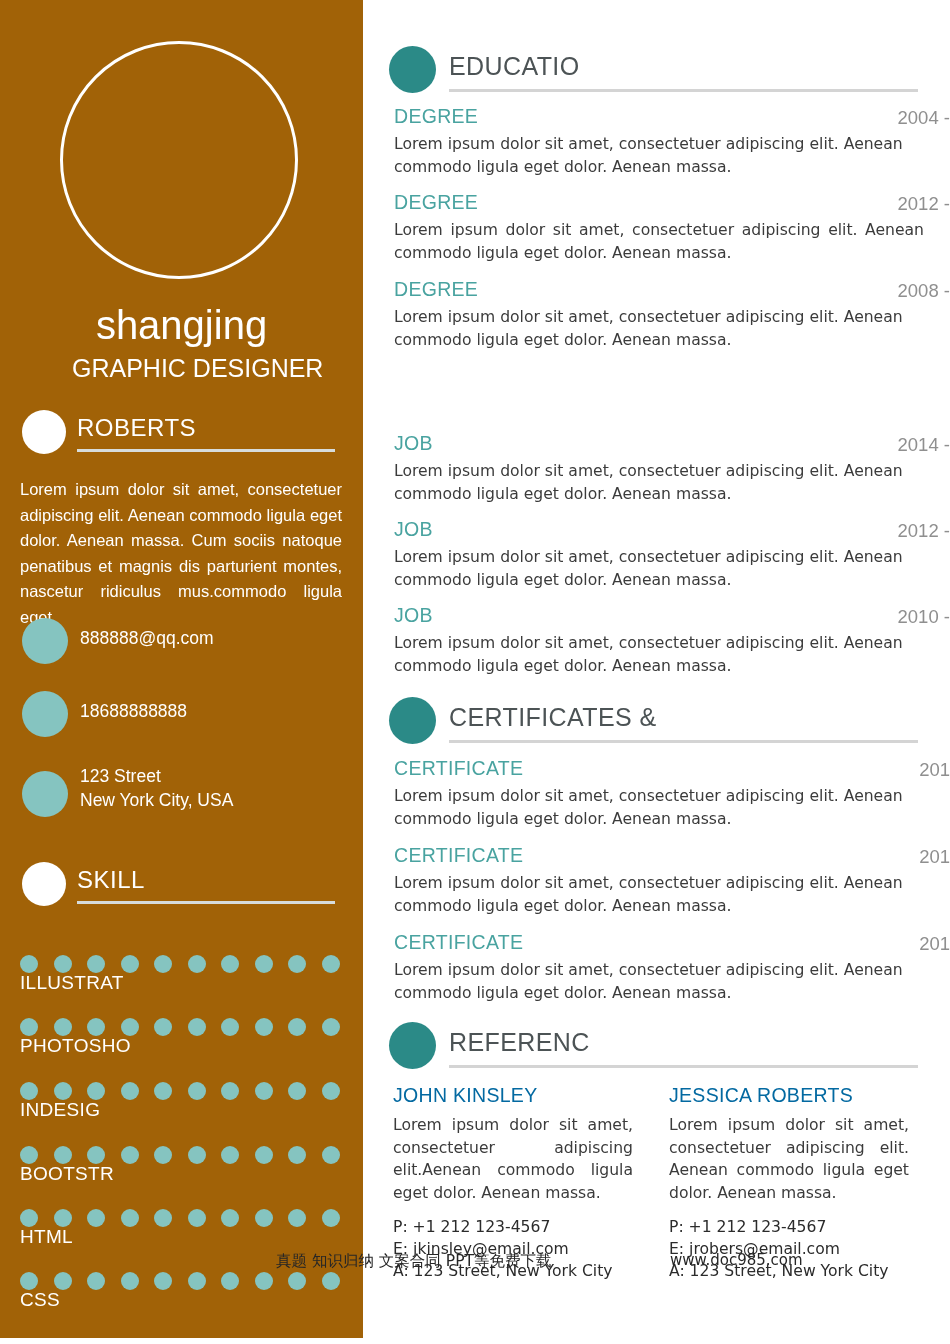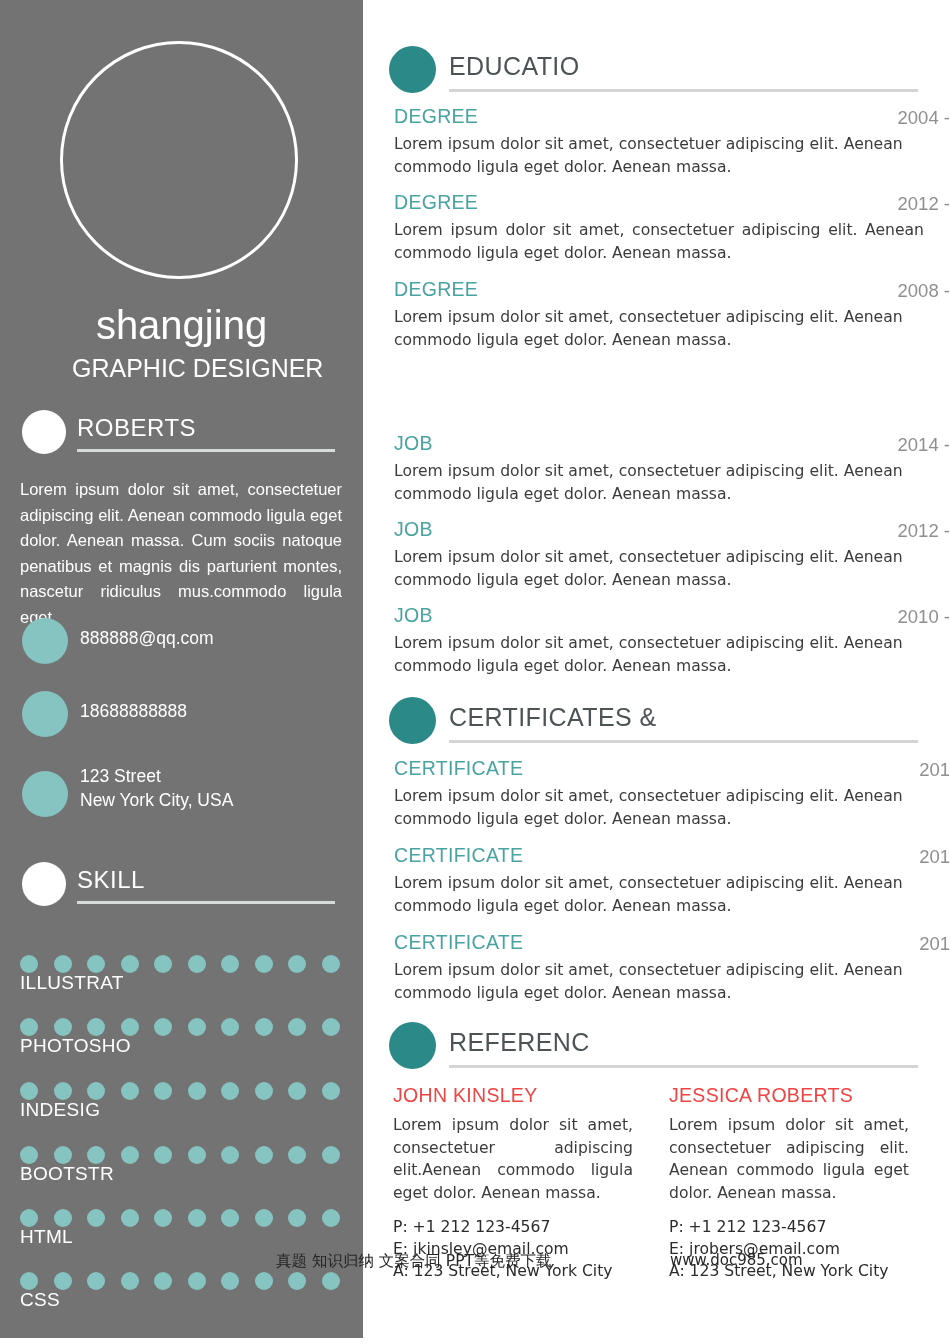--- a/index.html
+++ b/index.html
@@ -25,21 +25,21 @@
     overflow: hidden;
   }
 
   
   #sidebar {
     position: absolute;
     left: 0;
     top: 0;
     width: 363px;
     height: 1338px;
-    background: #737373;
+    background: #a16207;
     overflow: hidden;
   }
 
   .avatar-ring {
     position: absolute;
     left: 60px;
     top: 41px;
     width: 238px;
     height: 238px;
     border: 3px solid #ffffff;
@@ -255,21 +255,21 @@
     font-family: "DejaVu Sans", sans-serif;
   }
   .entry .edesc.justified { text-align: justify; }
 
   
   .ref-col { position: absolute; top: 0; width: 244px; }
   .ref-col .rname {
     position: absolute;
     left: 2px;
     top: 0;
-    color: #ef4444;
+    color: #0369a1;
     font-size: 19.5px;
     letter-spacing: 0.3px;
     white-space: nowrap;
   }
   .ref-col .rdesc {
     position: absolute;
     left: 2px;
     top: 30px;
     width: 240px;
     color: #3b3b3b;

